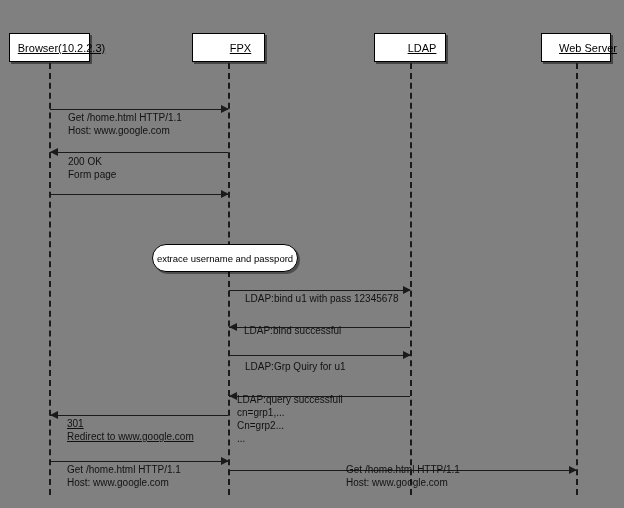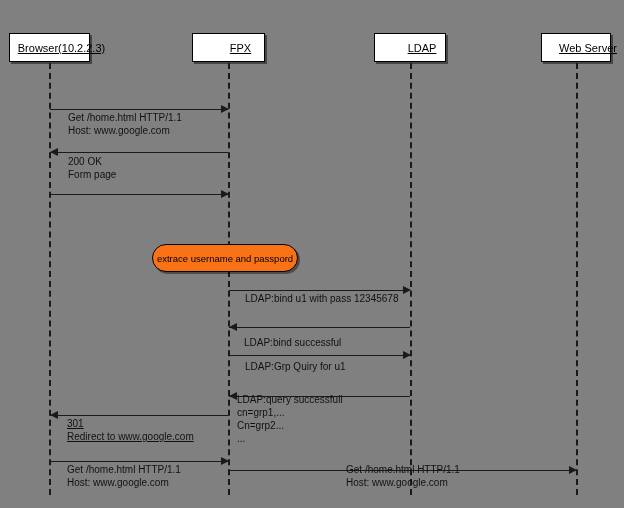--- a/index.html
+++ b/index.html
@@ -72,21 +72,21 @@
     font-size: 10px;
     line-height: 13px;
     color: #111111;
     white-space: pre-line;
     text-align: left;
   }
 
   
   .note {
     position: absolute;
-    background: #f97316;
+    background: #ffffff;
     border: 1.5px solid #000000;
     border-radius: 14px;
     box-shadow: 2px 2px 0 rgba(0,0,0,0.4);
     display: flex;
     align-items: center;
     justify-content: center;
     box-sizing: border-box;
   }
   .note-label {
     font-size: 9.5px;
@@ -136,21 +136,21 @@
   <div class="note" style="left:152px; top:244px; width:146px; height:28px;">
     <span class="note-label">extrace username and passpord</span>
   </div>
 
   <div class="msg-line" style="left:229px; top:290px; width:181px;"></div>
   <div class="arrowhead right" style="left:403px; top:286px;"></div>
   <div class="msg-text" style="left:245px; top:292px; width:180px;">LDAP:bind u1 with pass 12345678</div>
 
   <div class="msg-line" style="left:229px; top:327px; width:181px;"></div>
   <div class="arrowhead left" style="left:229px; top:323px;"></div>
-  <div class="msg-text" style="left:244px; top:324px; width:180px;margin-top:12px;">LDAP:bind successful</div>
+  <div class="msg-text" style="left:244px; top:324px; width:180px;">LDAP:bind successful</div>
 
   <div class="msg-line" style="left:229px; top:355px; width:181px;"></div>
   <div class="arrowhead right" style="left:403px; top:351px;"></div>
   <div class="msg-text" style="left:245px; top:360px; width:180px;">LDAP:Grp Quiry for u1</div>
 
   <div class="msg-line" style="left:229px; top:396px; width:181px;"></div>
   <div class="arrowhead left" style="left:229px; top:392px;"></div>
   <div class="msg-text" style="left:237px; top:393px; width:180px;">LDAP:query successfull
 cn=grp1,...
 Cn=grp2...

